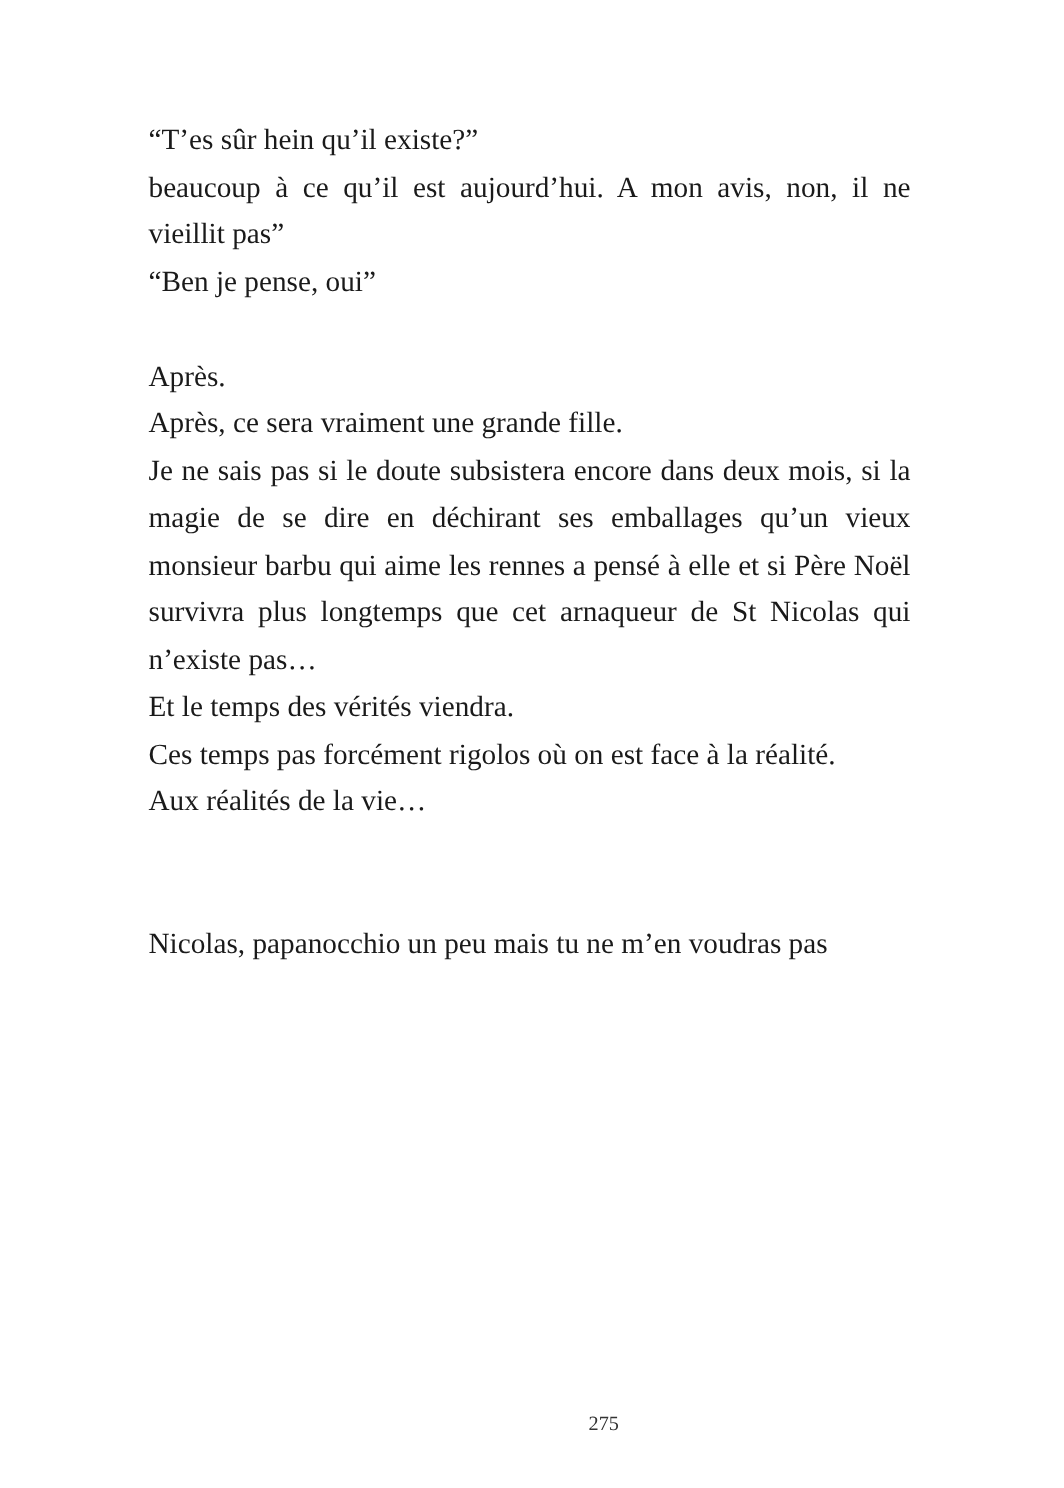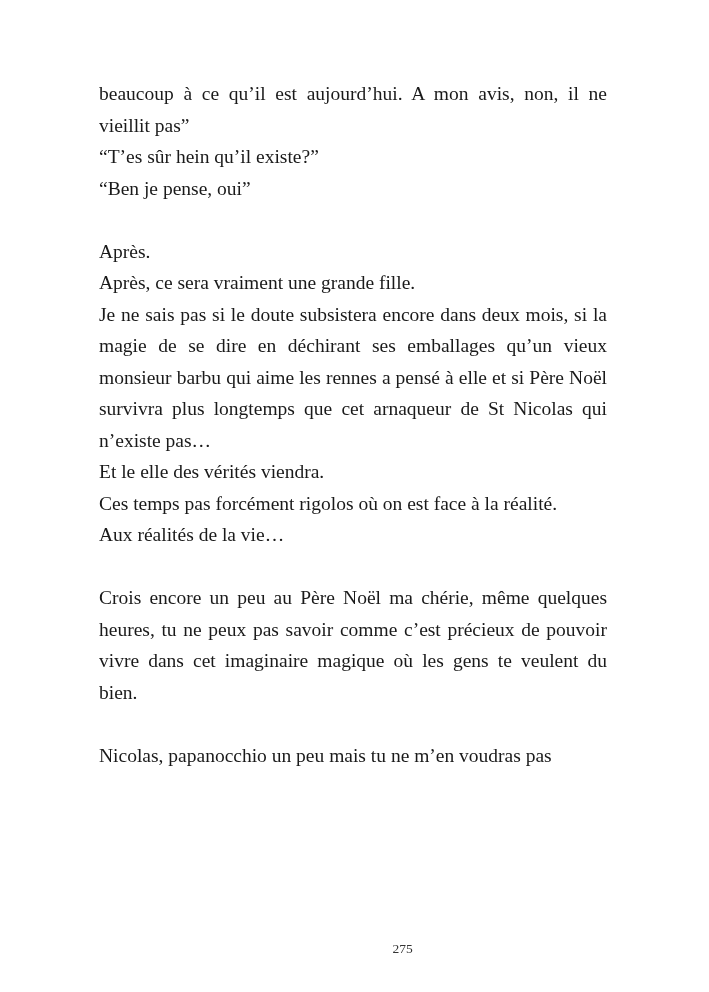--- a/index.html
+++ b/index.html
@@ -56,36 +56,35 @@
     margin-left: 48px;
   }
 </style>
 </head>
 <body>
 
 <div class="page">
 
   <div class="text-block">
 
+    <p class="para last-line-left">“T’es sûr hein qu’il existe?”</p>
     <p class="para last-line-left">beaucoup à ce qu’il est aujourd’hui. A mon avis, non, il ne vieillit pas”</p>
-    <p class="para last-line-left">“T’es sûr hein qu’il existe?”</p>
     <p class="para last-line-left">“Ben je pense, oui”</p>
 
     <div class="gap-small"></div>
 
     <p class="para last-line-left">Après.</p>
     <p class="para last-line-left">Après, ce sera vraiment une grande fille.</p>
     <p class="para last-line-left">Je ne sais pas si le doute subsistera encore dans deux mois, si la magie de se dire en déchirant ses emballages qu’un vieux monsieur barbu qui aime les rennes a pensé à elle et si Père Noël survivra plus longtemps que cet arnaqueur de St Nicolas qui n’existe pas…</p>
-    <p class="para last-line-left">Et le elle des vérités viendra.</p>
+    <p class="para last-line-left">Et le temps des vérités viendra.</p>
     <p class="para last-line-left">Ces temps pas forcément rigolos où on est face à la réalité.</p>
     <p class="para last-line-left">Aux réalités de la vie…</p>
 
     <div class="gap-small"></div>
 
-    <p class="para last-line-left">Crois encore un peu au Père Noël ma chérie, même quelques heures, tu ne peux pas savoir comme c’est précieux de pouvoir vivre dans cet imaginaire magique où les gens te veulent du bien.</p>
 
     <div class="gap-small"></div>
 
     <p class="para last-line-left">Nicolas, papanocchio un peu mais tu ne m’en voudras pas</p>
 
   </div>
 
   <div class="footer">275</div>
 
 </div>

